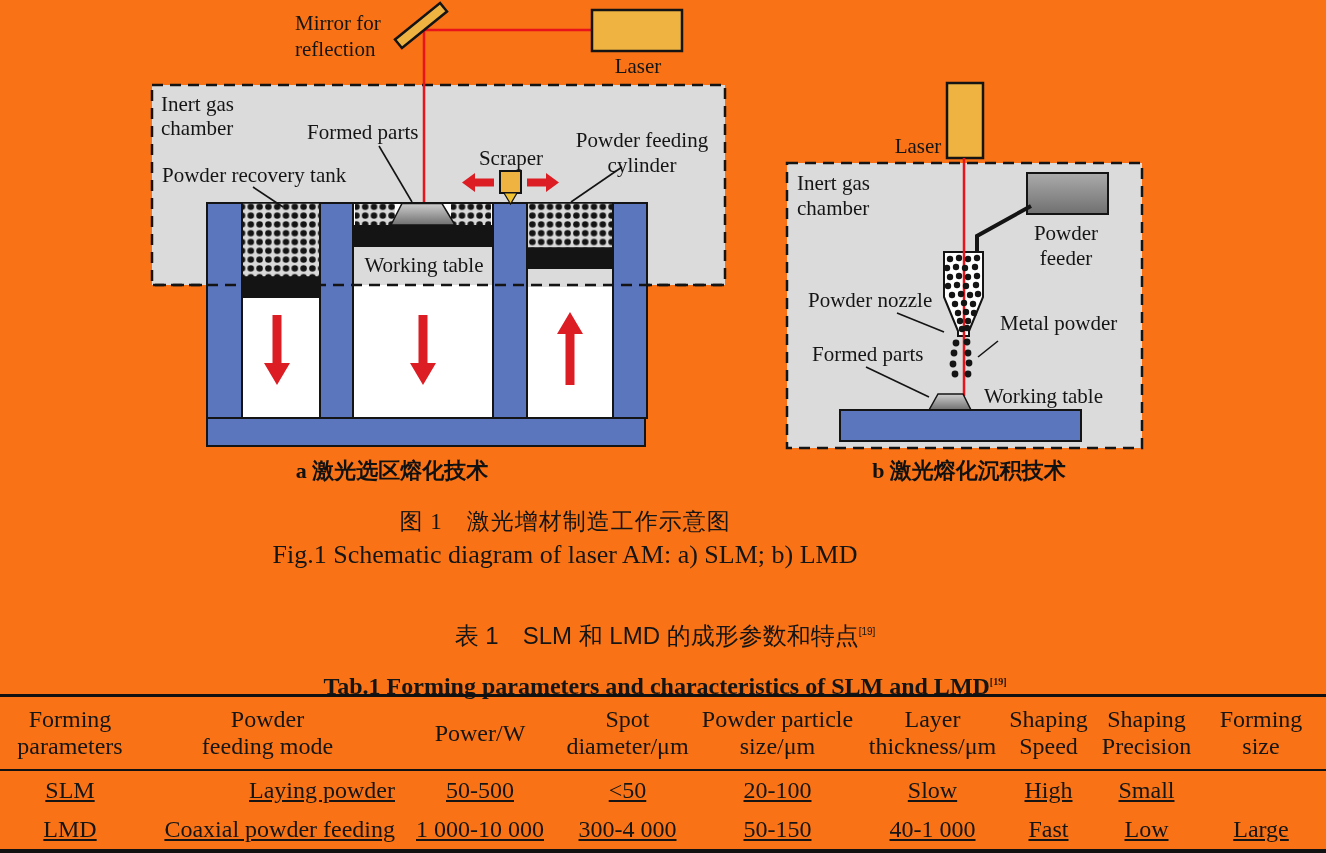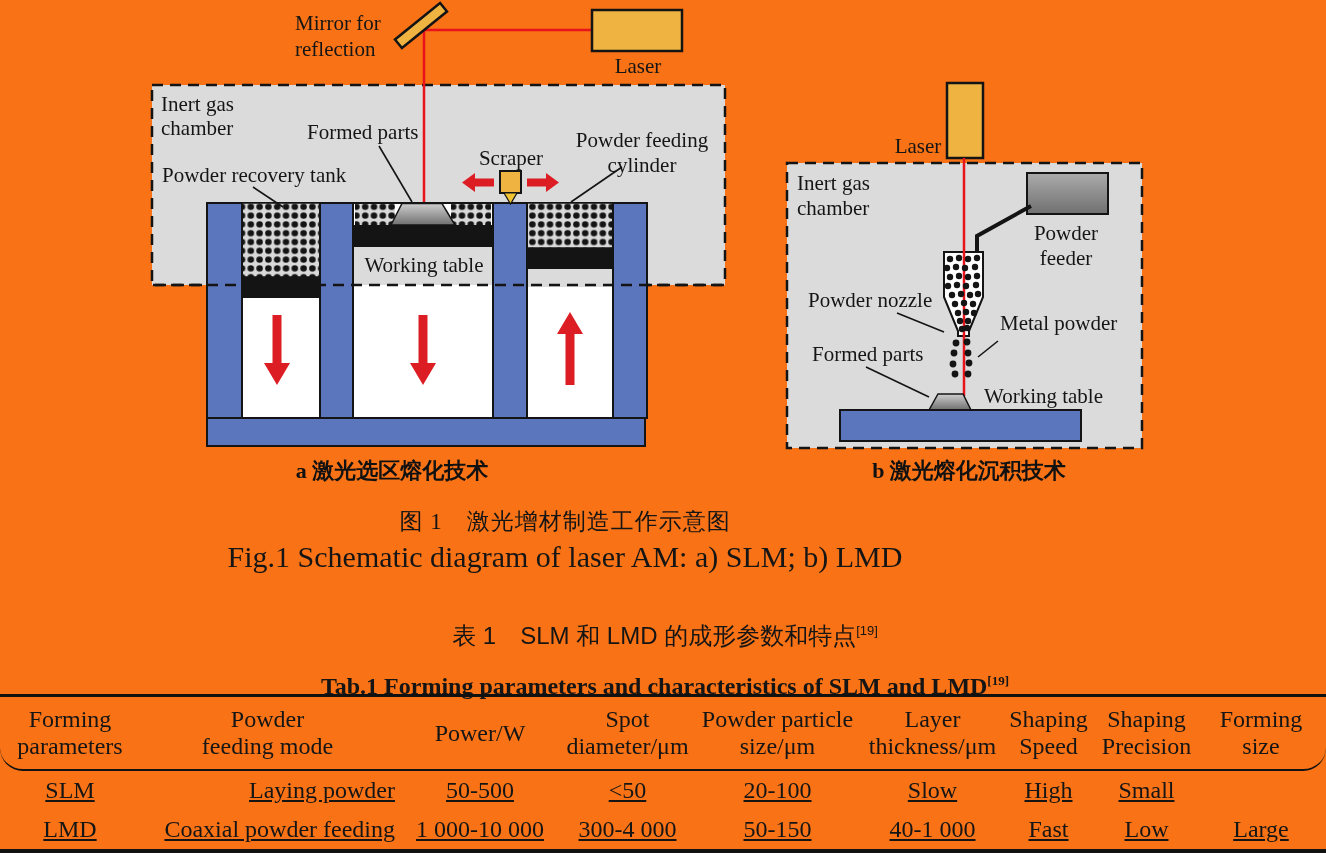--- a/index.html
+++ b/index.html
@@ -3,29 +3,29 @@
 <meta charset="utf-8">
 <style>
   html,body{margin:0;padding:0;background:#ffffff;}
   .page{position:relative;width:1326px;height:853px;background:#f97316;overflow:hidden;
         font-family:"Liberation Serif",serif;color:#151515;}
   svg{position:absolute;left:0;top:0;}
   .lbl{font-family:"Liberation Serif",serif;font-size:21px;fill:#151515;}
   .sublbl{font-family:"Liberation Serif",serif;font-size:22px;font-weight:600;fill:#111111;}
   .abs{position:absolute;white-space:nowrap;}
   .figcap-zh{top:506px;left:565px;transform:translateX(-50%);font-size:23px;letter-spacing:1px;}
-  .figcap-en{top:540px;left:565px;transform:translateX(-50%);font-size:30px;}
+  .figcap-en{top:540px;left:565px;transform:translateX(-50%);font-size:26px;}
   .tabtitle-zh{top:620px;left:665px;transform:translateX(-50%);
                font-family:"Liberation Sans",sans-serif;font-size:24px;}
   .tabtitle-en{top:651px;left:665px;transform:translateX(-50%);font-size:24px;font-weight:bold;margin-top:22px;}
-  sup{font-size:13px;}
+  sup{font-size:10px;}
   .am-table{position:absolute;left:0;top:694px;width:1326px;
             border-top:3px solid #111;border-bottom:4px solid #111;font-size:24px;}
   .thead,.trow{display:grid;grid-template-columns:140px 255px 170px 125px 175px 135px 97px 99px 130px;}
-  .thead{height:72px;border-bottom:2px solid #111;border-radius:23px;}
+  .thead{height:72px;border-bottom:2px solid #111;}
   .th{display:flex;flex-direction:column;justify-content:center;align-items:center;
       text-align:center;line-height:27px;white-space:nowrap;}
   .trow{height:39px;}
   .td{line-height:39px;text-align:center;white-space:nowrap;text-decoration:underline;}
   .td.left{text-align:right;padding-left:12px;}
 </style>
 </head>
 <body>
 
 <div class="page">

